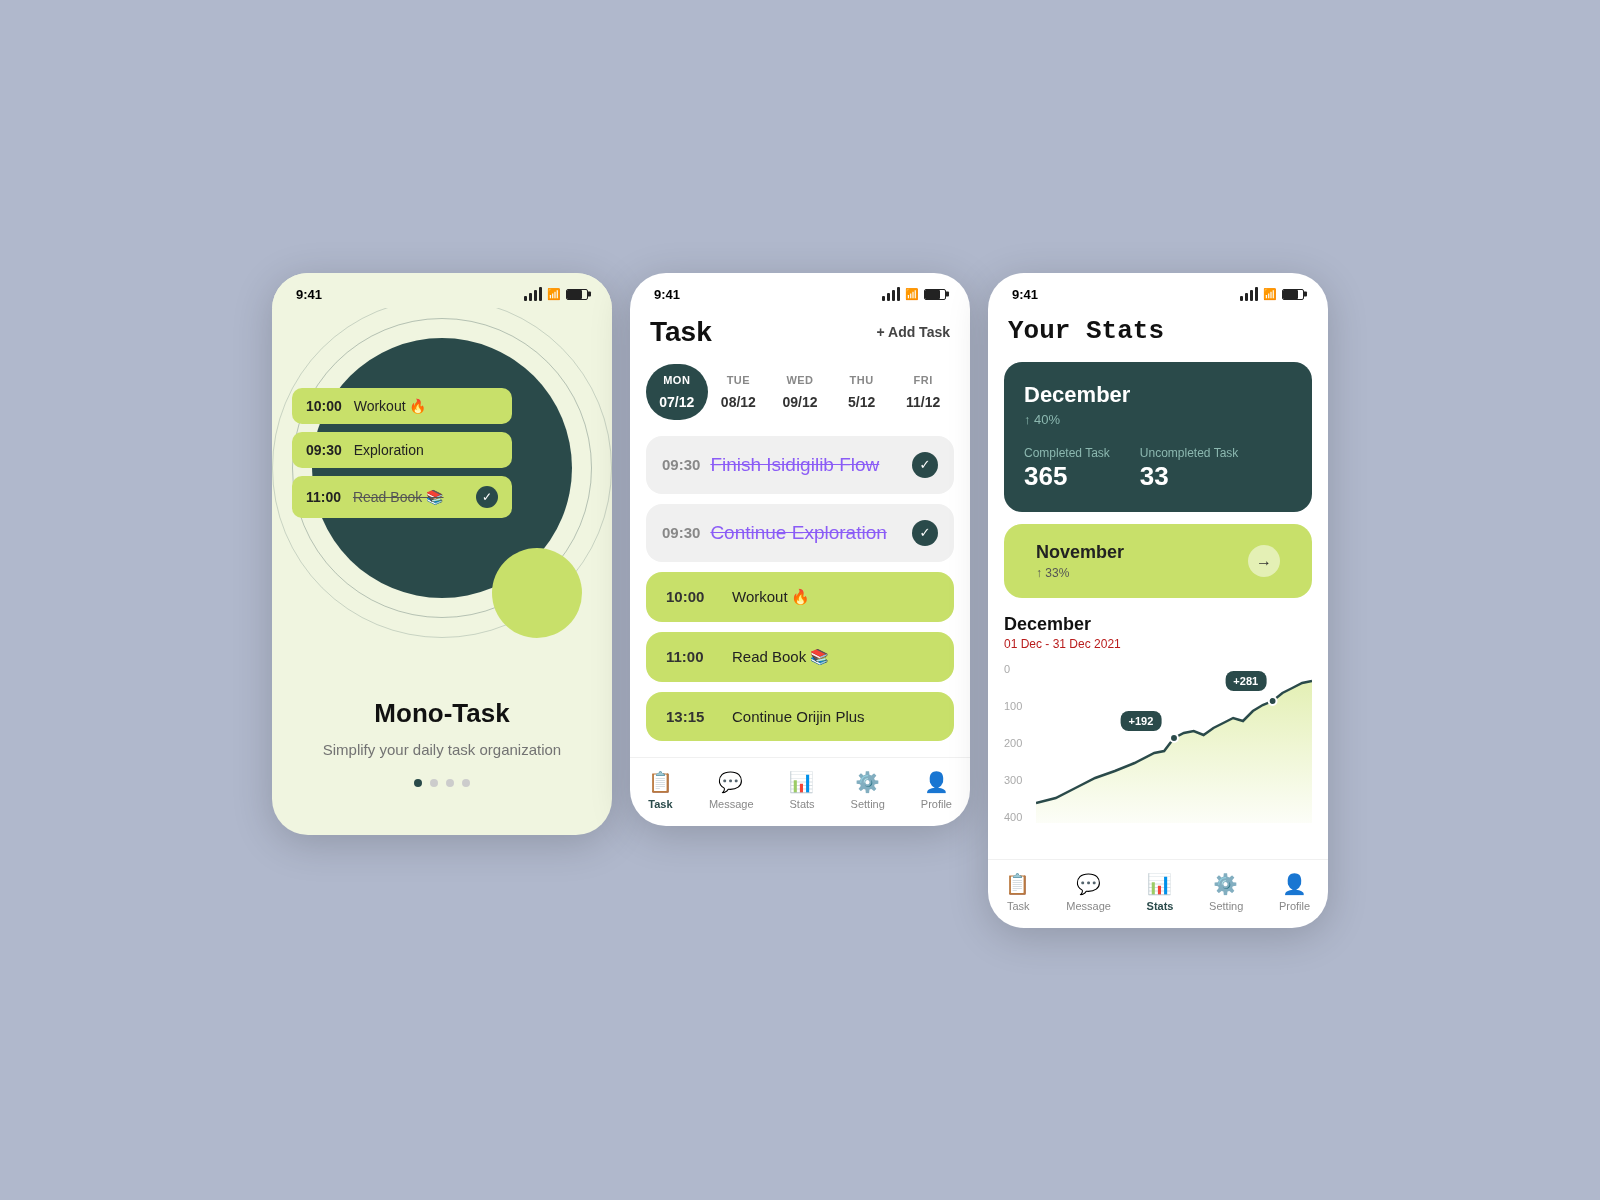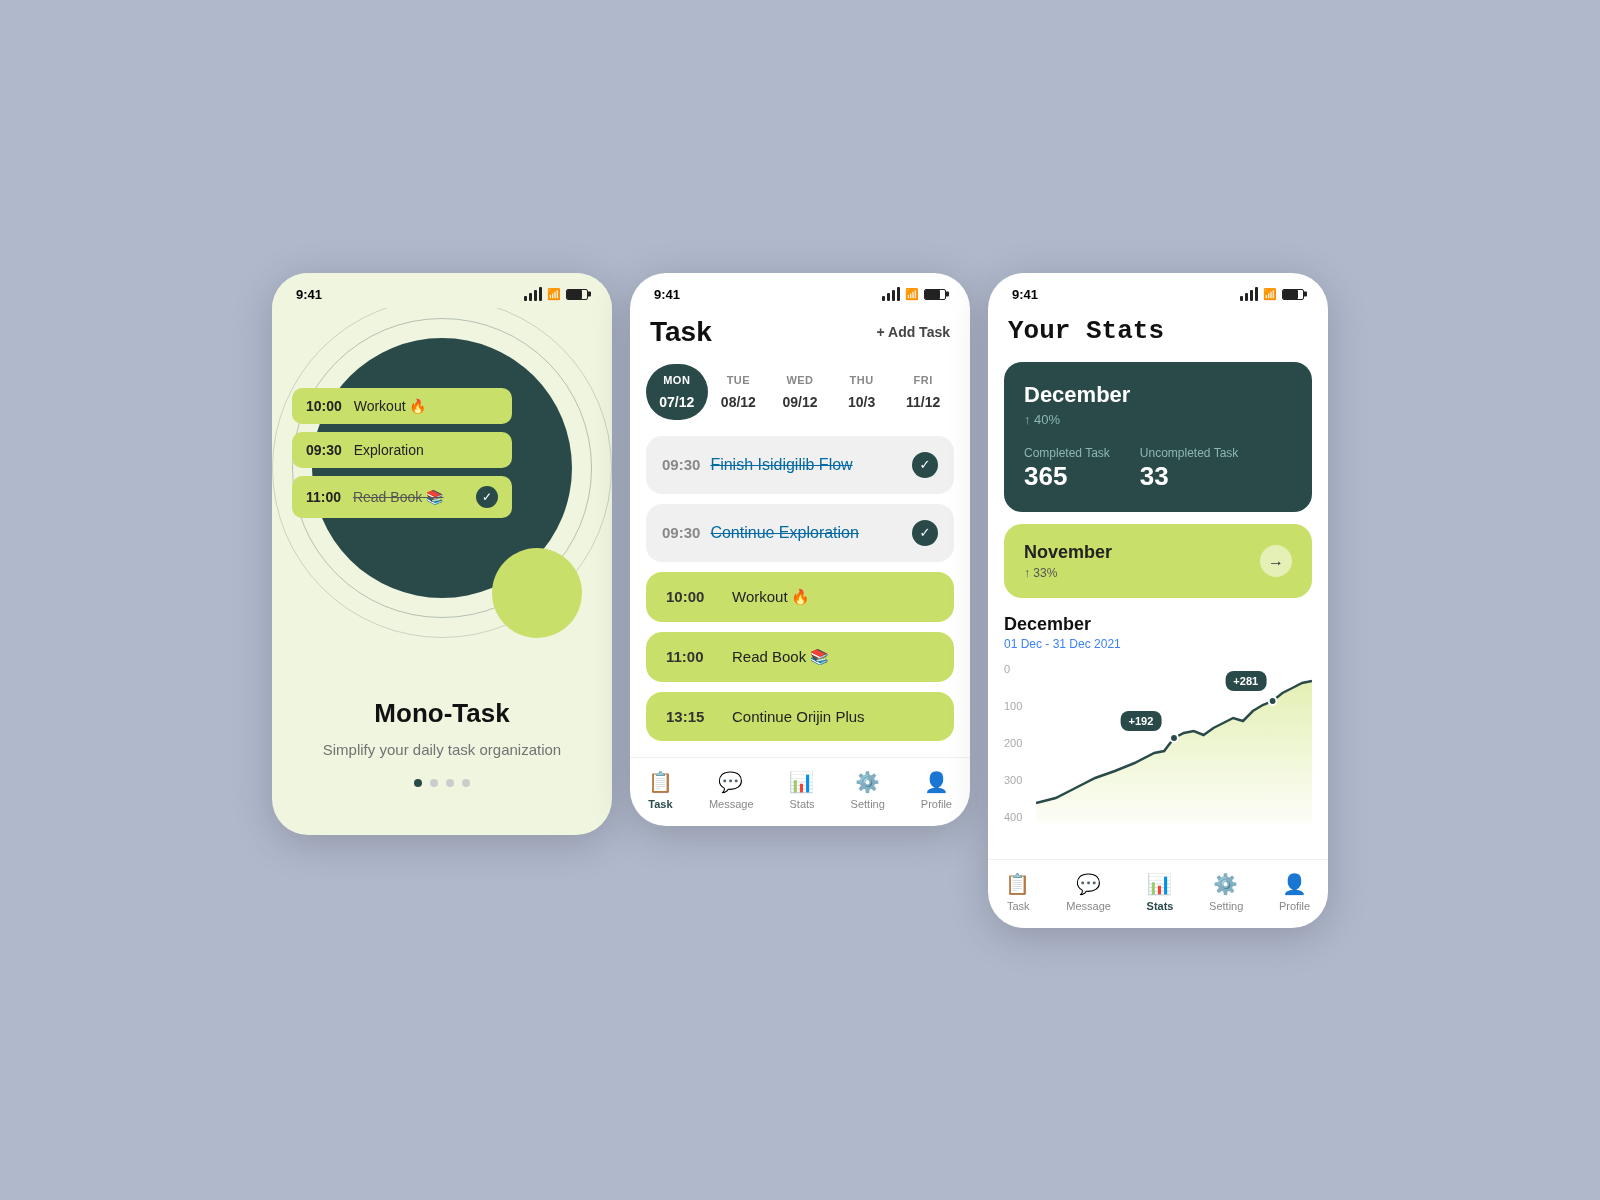--- a/index.html
+++ b/index.html
@@ -196,21 +196,21 @@
       background: #f0f0f0;
       border-radius: 16px;
       padding: 16px;
     }
     .task-item-completed-top {
       display: flex;
       align-items: center;
       justify-content: space-between;
     }
     .task-time-completed { font-size: 15px; font-weight: 700; color: #888; margin-right: 10px; }
-    .task-name-completed { font-size: 16px; color: #0369a1; text-decoration: line-through; flex: 1; }
+    .task-name-completed { font-size: 19px; color: #8b5cf6; text-decoration: line-through; flex: 1; }
     .task-desc { font-size: 13px; color: #666; margin-top: 8px; line-height: 1.5; }
     .check-circle {
       width: 26px; height: 26px;
       background: #2a4a4a;
       border-radius: 50%;
       display: flex; align-items: center; justify-content: center;
       color: #fff; font-size: 13px;
     }
     .task-item-active {
       background: #c8e06a;
@@ -256,37 +256,37 @@
     }
     .stats-month-title { font-size: 22px; font-weight: 800; margin-bottom: 4px; }
     .stats-percent { font-size: 13px; color: #8cb8b0; margin-bottom: 16px; }
     .stats-row { display: flex; gap: 30px; }
     .stats-col label { font-size: 12px; color: #8cb8b0; }
     .stats-col .value { font-size: 26px; font-weight: 800; color: #fff; }
     .stats-card-light {
       margin: 0 16px 16px;
       background: #c8e06a;
       border-radius: 18px;
-      padding: 18px 20px;
+      padding: 18px 32px;
       display: flex;
       align-items: center;
       justify-content: space-between;
     }
     .stats-month-light { font-size: 18px; font-weight: 700; color: #222; }
     .stats-percent-light { font-size: 12px; color: #555; margin-top: 3px; }
     .arrow-right {
       width: 32px; height: 32px;
       background: rgba(255,255,255,0.5);
       border-radius: 50%;
       display: flex; align-items: center; justify-content: center;
       font-size: 16px; color: #333;
     }
     .chart-section { padding: 0 16px 8px; }
     .chart-title { font-size: 18px; font-weight: 700; color: #111; margin-bottom: 2px; }
-    .chart-subtitle { font-size: 12px; color: #3b82f6; margin-bottom: 12px; }
+    .chart-subtitle { font-size: 12px; color: #b91c1c; margin-bottom: 12px; }
     .chart-container { position: relative; height: 180px; }
     .chart-labels-y {
       position: absolute;
       left: 0; top: 0; bottom: 20px;
       display: flex;
       flex-direction: column-reverse;
       justify-content: space-between;
       font-size: 11px;
       color: #aaa;
       width: 28px;
@@ -392,21 +392,21 @@
       <div class="day-item">
         <div class="day-name">TUE</div>
         <div class="day-num">08/12</div>
       </div>
       <div class="day-item">
         <div class="day-name">WED</div>
         <div class="day-num">09/12</div>
       </div>
       <div class="day-item">
         <div class="day-name">THU</div>
-        <div class="day-num">10/3</div>
+        <div class="day-num">5/12</div>
       </div>
       <div class="day-item">
         <div class="day-name">FRI</div>
         <div class="day-num">11/12</div>
       </div>
     </div>
 
     <div class="task-list">
 
       <div class="task-item-completed">

